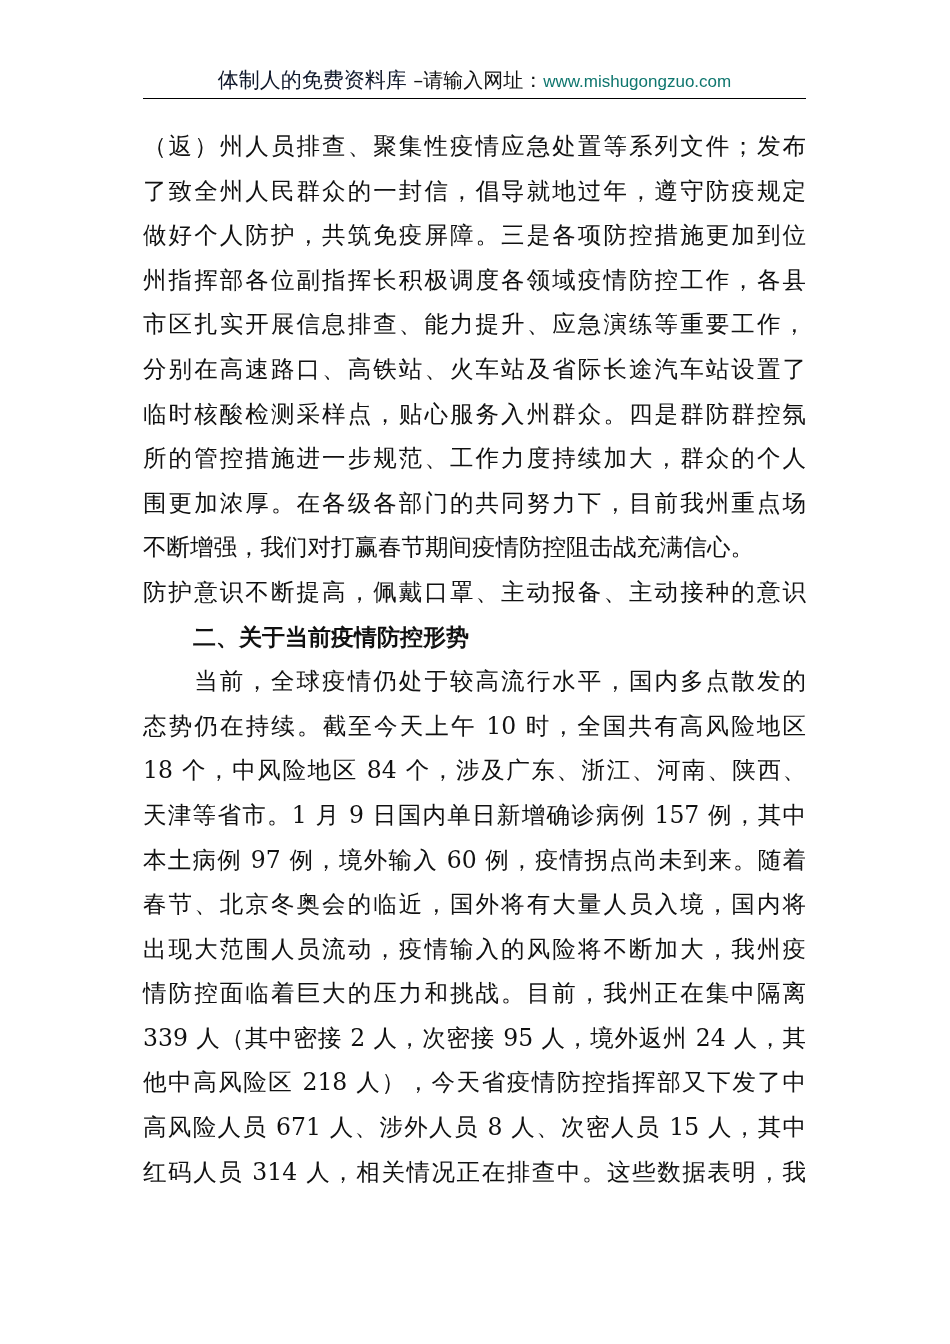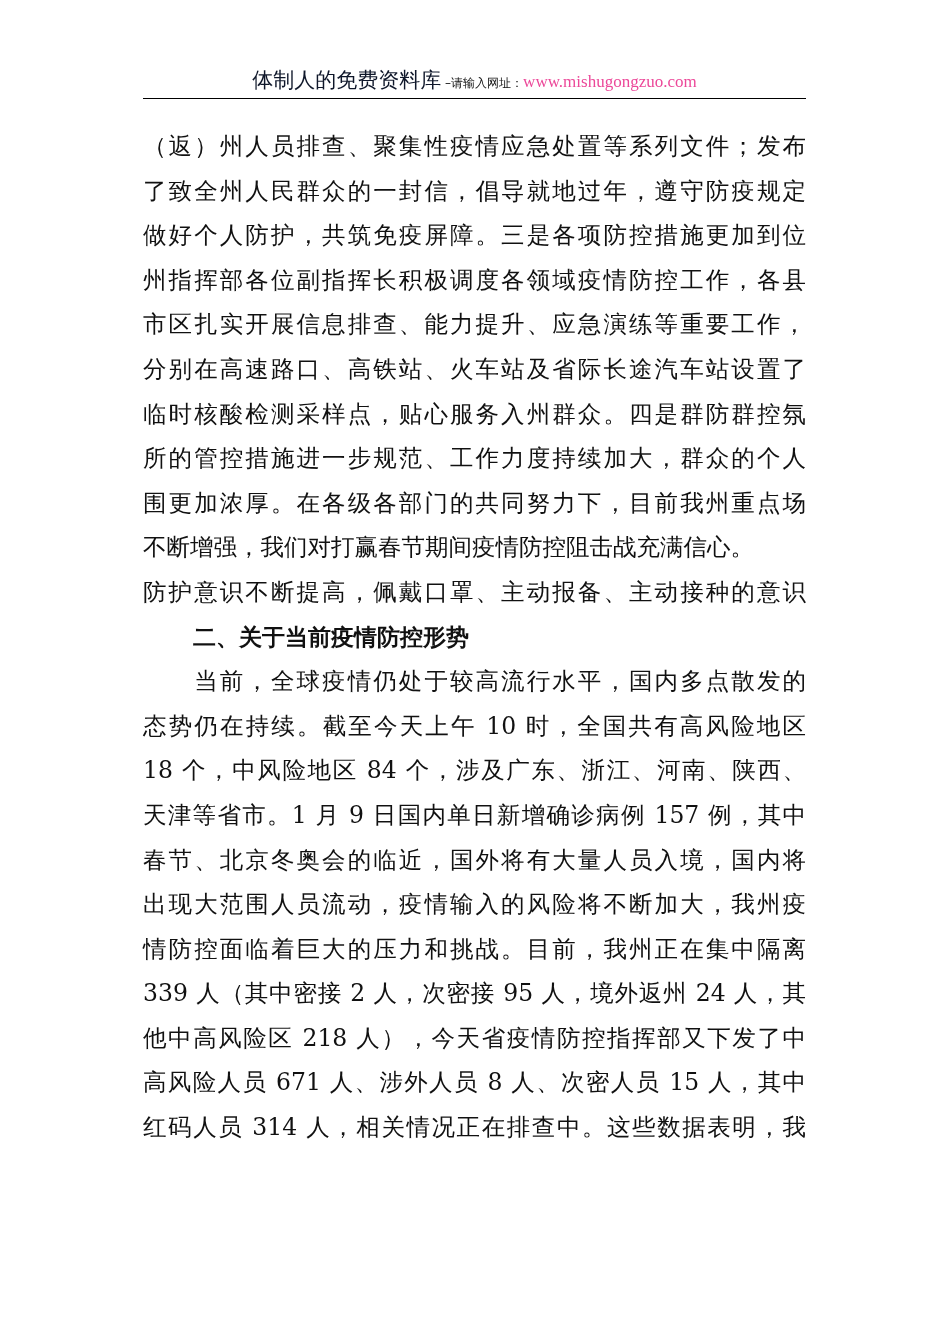--- a/index.html
+++ b/index.html
@@ -2,22 +2,22 @@
 <html><head>
 <meta charset="utf-8">
 <style>
   html, body { margin: 0; padding: 0; background: #ffffff; }
   body { width: 950px; height: 1344px; position: relative; overflow: hidden; font-family: "DejaVu Sans", sans-serif; }
   .header {
     position: absolute; left: 143px; top: 66px; width: 663px; height: 32px;
     text-align: center; white-space: nowrap; font-size: 0;
   }
   .header .brand { color: #0f172a; font-size: 21px; font-family: "DejaVu Sans", sans-serif; }
-  .header .prompt { color: #111111; font-size: 12px; font-family: "DejaVu Sans", sans-serif; }
-  .header .url { color: #ec4899; font-size: 17px; font-family: Liberation Serif, serif; }
+  .header .prompt { color: #111111; font-size: 20px; font-family: "DejaVu Sans", sans-serif; }
+  .header .url { color: #0f766e; font-size: 17px; font-family: Liberation Sans, sans-serif; }
   .header-rule { position: absolute; left: 143px; top: 98px; width: 663px; height: 0; border-top: 1.3px solid #000; }
   .body-text { position: absolute; left: 143px; top: 124px; width: 663px; }
   .line {
     height: 44.6px; line-height: 44.6px; font-size: 23.5px; color: #111;
     font-family: "DejaVu Serif", serif; white-space: nowrap;
     text-align: justify; text-align-last: justify; letter-spacing: 0;
   }
   .line.last { text-align-last: left; }
   .line.heading { font-family: "DejaVu Sans", sans-serif; font-weight: bold; font-size: 23px; padding-left: 50px; text-align-last: left; }
 </style>
@@ -39,20 +39,21 @@
   <div class="line">临时核酸检测采样点，贴心服务入州群众。四是群防群控氛</div>
   <div class="line">所的管控措施进一步规范、工作力度持续加大，群众的个人</div>
   <div class="line">围更加浓厚。在各级各部门的共同努力下，目前我州重点场</div>
   <div class="line last">不断增强，我们对打赢春节期间疫情防控阻击战充满信心。</div>
   <div class="line">防护意识不断提高，佩戴口罩、主动报备、主动接种的意识</div>
   <div class="line heading">二、关于当前疫情防控形势</div>
   <div class="line">　　当前，全球疫情仍处于较高流行水平，国内多点散发的</div>
   <div class="line">态势仍在持续。截至今天上午 10 时，全国共有高风险地区</div>
   <div class="line">18 个，中风险地区 84 个，涉及广东、浙江、河南、陕西、</div>
   <div class="line">天津等省市。1 月 9 日国内单日新增确诊病例 157 例，其中</div>
+  <div class="line">本土病例 97 例，境外输入 60 例，疫情拐点尚未到来。随着</div>
   <div class="line">春节、北京冬奥会的临近，国外将有大量人员入境，国内将</div>
   <div class="line">出现大范围人员流动，疫情输入的风险将不断加大，我州疫</div>
   <div class="line">情防控面临着巨大的压力和挑战。目前，我州正在集中隔离</div>
   <div class="line">339 人（其中密接 2 人，次密接 95 人，境外返州 24 人，其</div>
   <div class="line">他中高风险区 218 人），今天省疫情防控指挥部又下发了中</div>
   <div class="line">高风险人员 671 人、涉外人员 8 人、次密人员 15 人，其中</div>
   <div class="line">红码人员 314 人，相关情况正在排查中。这些数据表明，我</div>
 </div>
 
 </body></html>

